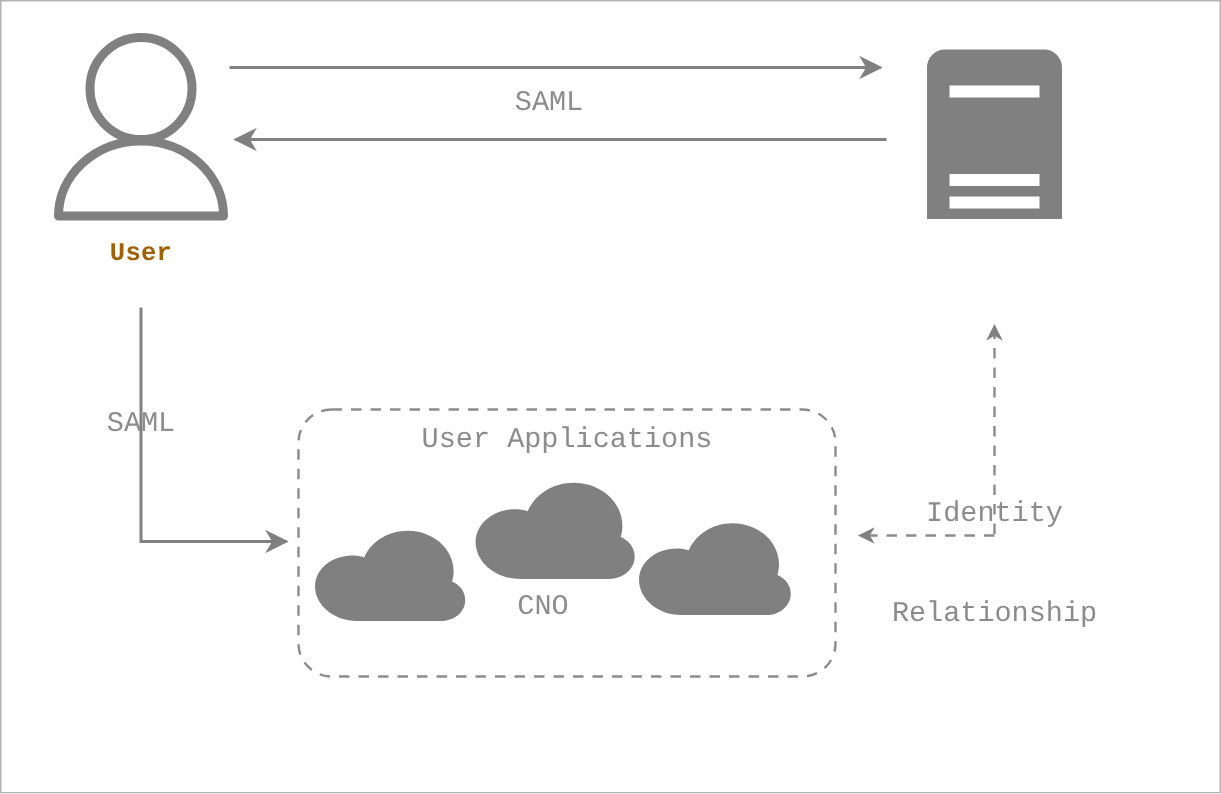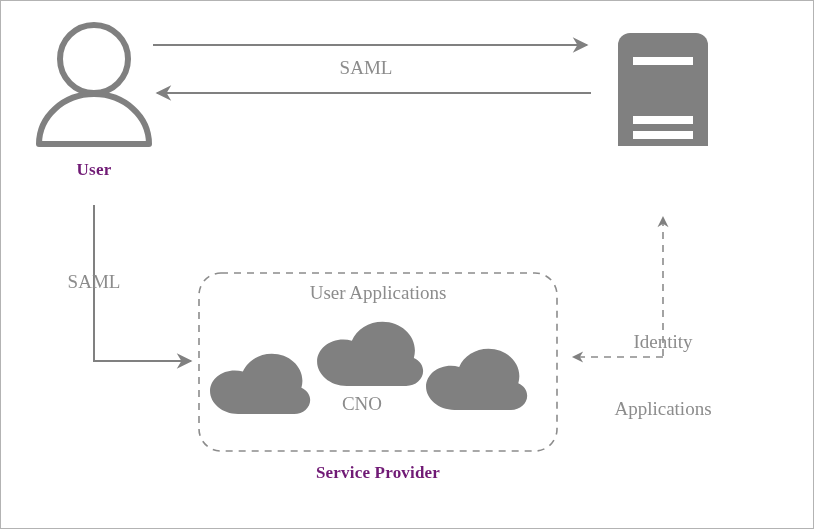--- a/index.html
+++ b/index.html
@@ -23,27 +23,27 @@
     position: absolute;
     left: 0;
     top: 0;
     width: 814px;
     height: 529px;
     display: block;
   }
   .lbl {
     position: absolute;
     white-space: pre;
-    font-family: Liberation Serif, serif;
+    font-family: Liberation Mono, monospace;
     line-height: 1.18;
   }
   .lbl-bold {
     font-weight: bold;
     font-size: 17px;
-    color: #701a75;
+    color: #a16207;
     letter-spacing: 0.2px;
   }
   .lbl-plain {
     font-weight: normal;
     font-size: 19px;
     color: #8c8c8c;
   }
   .lbl-center {
     text-align: center;
     transform: translateX(-50%);
@@ -123,20 +123,19 @@
 
   <div class="lbl lbl-plain lbl-center" style="left:93px; top:270px;">SAML</div>
 
   <div class="lbl lbl-bold lbl-center" style="left:93px; top:159px;">User</div>
 
 
   <div class="lbl lbl-plain lbl-center" style="left:377px; top:281px;">User Applications</div>
 
   <div class="lbl lbl-plain lbl-center" style="left:361px; top:392px;">CNO</div>
 
-  <div class="lbl lbl-bold lbl-center" style="left:377px; top:462px;">Service Provider</div>
 
   <div class="lbl lbl-plain lbl-center" style="left:662px; top:285px;">
     <div>Identity</div>
-    <div>Applications</div>
+    <div>Relationship</div>
   </div>
 
 </div>
 
 </body></html>

